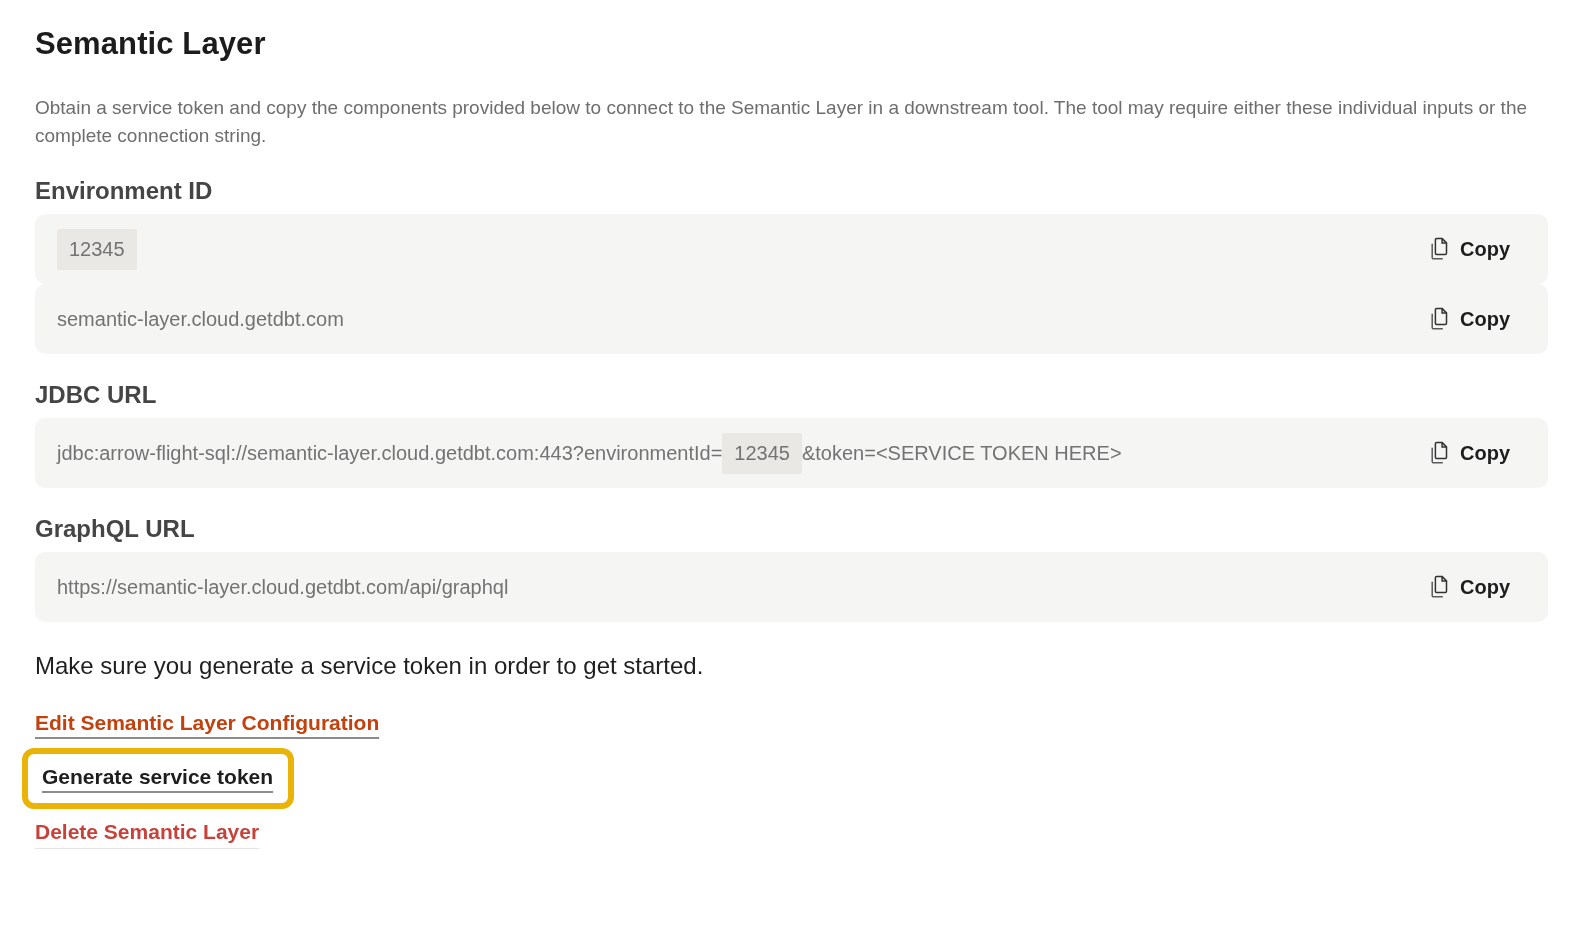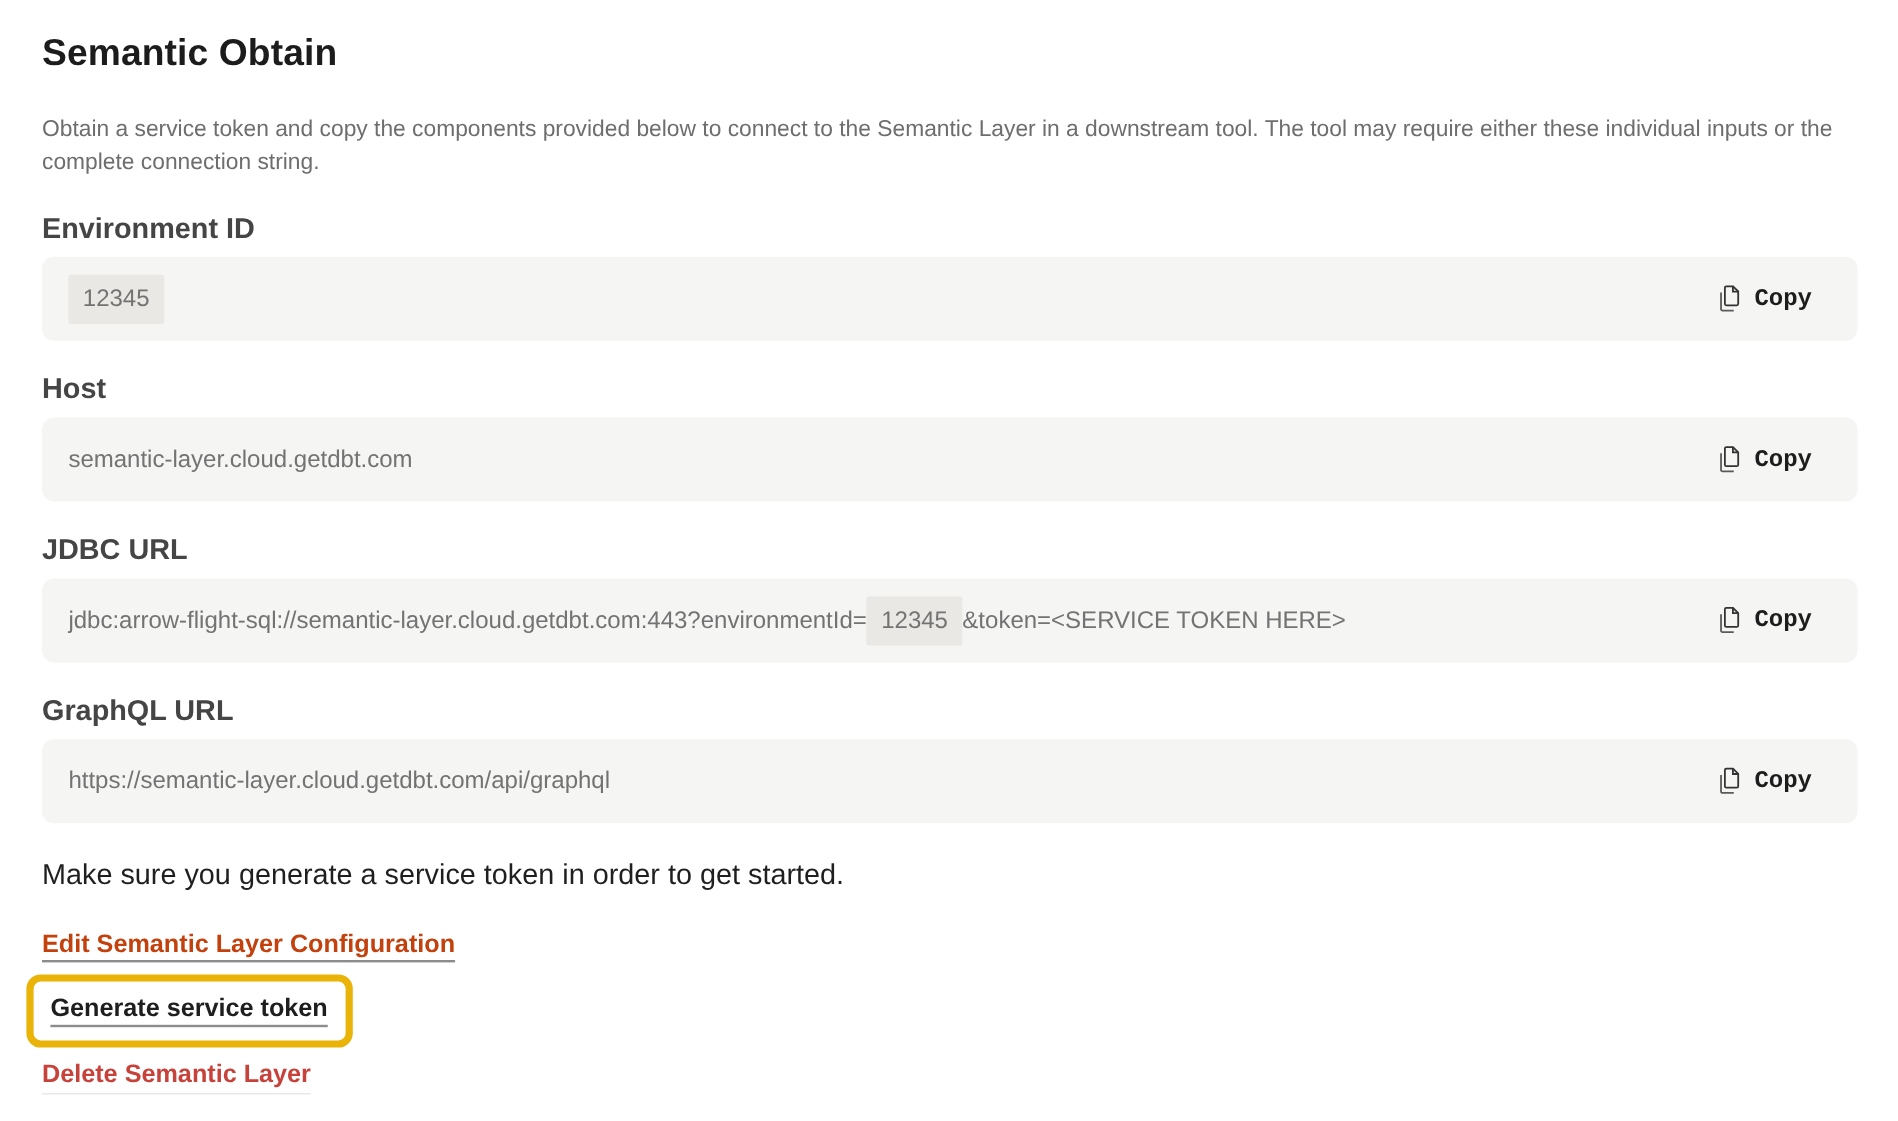--- a/index.html
+++ b/index.html
@@ -54,21 +54,21 @@
     padding: 9px 12px;
     display: inline-block;
   }
   .copy-btn {
     margin-left: auto;
     display: inline-flex;
     align-items: center;
     gap: 11px;
     background: transparent;
     border: none;
-    font-family: Liberation Mono, monospace;
+    font-family: Liberation Sans, sans-serif;
     font-size: 20px;
     font-weight: 700;
     color: #1d1d1d;
     cursor: pointer;
     padding: 0;
   }
   .copy-icon { display: inline-flex; align-items: center; }
   .note {
     margin-top: 30px;
     font-size: 24px;
@@ -117,21 +117,21 @@
     text-underline-offset: 9px;
     cursor: pointer;
     text-align: right;
   }
 </style>
 </head>
 <body>
 
 <div class="page">
 
-  <h1 class="page-title">Semantic Obtain</h1>
+  <h1 class="page-title">Semantic Layer</h1>
 
   <p class="page-desc">Obtain a service token and copy the components provided below to connect to the Semantic Layer in a downstream tool. The tool may require either these individual inputs or the complete connection string.</p>
 
   <div class="field">
     <div class="field-label">Environment ID</div>
     <div class="field-row">
       <div class="field-value">
         <span class="chip">12345</span>
       </div>
       <button class="copy-btn">
@@ -141,21 +141,20 @@
             <path d="M8.6 1.6 h5.6 l4.3 4.3 V16.2 a1.2 1.2 0 0 1 -1.2 1.2 H8.6 a1.2 1.2 0 0 1 -1.2 -1.2 V2.8 a1.2 1.2 0 0 1 1.2 -1.2 Z" stroke="#333333" stroke-width="1.5" fill="none"></path>
             <path d="M14.1 1.7 V6 h4.3" stroke="#333333" stroke-width="1.5" fill="none"></path>
           </svg>
         </span>
         <span>Copy</span>
       </button>
     </div>
   </div>
 
   <div class="field">
-    <div class="field-label">Host</div>
     <div class="field-row">
       <div class="field-value">semantic-layer.cloud.getdbt.com</div>
       <button class="copy-btn">
         <span class="copy-icon">
           <svg width="21" height="24" viewBox="0 0 21 24" fill="none" xmlns="http://www.w3.org/2000/svg">
             <path d="M4.2 6.8 V20.6 a1.2 1.2 0 0 0 1.2 1.2 H14.8" stroke="#5a5a5a" stroke-width="1.5" fill="none"></path>
             <path d="M8.6 1.6 h5.6 l4.3 4.3 V16.2 a1.2 1.2 0 0 1 -1.2 1.2 H8.6 a1.2 1.2 0 0 1 -1.2 -1.2 V2.8 a1.2 1.2 0 0 1 1.2 -1.2 Z" stroke="#333333" stroke-width="1.5" fill="none"></path>
             <path d="M14.1 1.7 V6 h4.3" stroke="#333333" stroke-width="1.5" fill="none"></path>
           </svg>
         </span>

